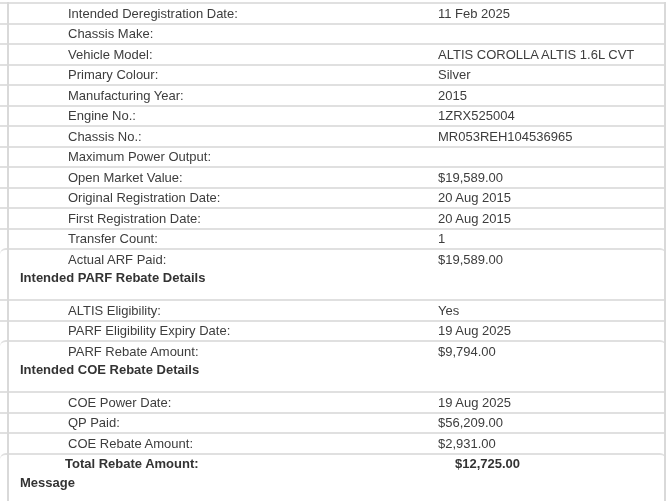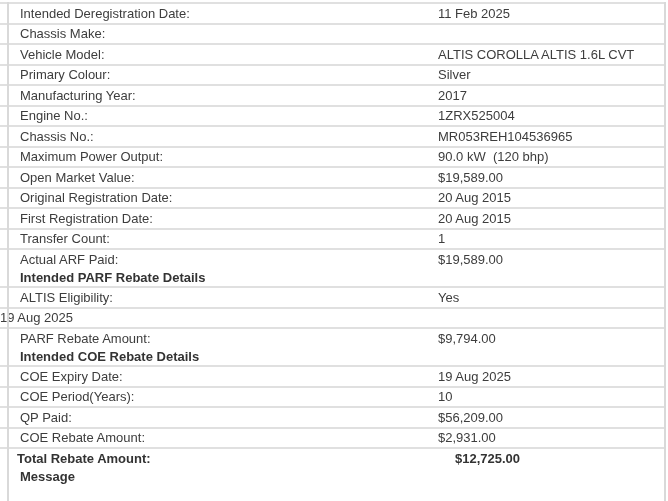--- a/index.html
+++ b/index.html
@@ -20,29 +20,30 @@
   }
   .row {
     display: grid;
     grid-template-columns: 438px 1fr;
     align-items: center;
     height: 20.5px;
     border-top: 2px solid #e0e0e0;
   }
   .row.double {
     display: block;
-    height: 38px;
+    height: 51px;
+    border-radius: 6px;
   }
   .pair {
     display: grid;
     grid-template-columns: 438px 1fr;
     align-items: center;
     height: 18.5px;
   }
-  .label { padding-left: 20px; white-space: pre; }
+  .label { padding-left: 20px; white-space: pre; margin-left: 48px; }
   .value { white-space: pre; }
   .section-heading {
     padding-left: 20px;
     font-weight: bold;
     color: #333333;
     height: 18.5px;
     display: flex;
     align-items: center;
   }
   .bold-row .label, .bold-row .value { font-weight: bold; color: #333333; padding-left: 17px; }
@@ -75,36 +76,35 @@
     <div class="value">ALTIS COROLLA ALTIS 1.6L CVT</div>
   </div>
 
   <div class="row">
     <div class="label">Primary Colour:</div>
     <div class="value">Silver</div>
   </div>
 
   <div class="row">
     <div class="label">Manufacturing Year:</div>
-    <div class="value">2017</div>
+    <div class="value">2015</div>
   </div>
 
   <div class="row">
     <div class="label">Engine No.:</div>
     <div class="value">1ZRX525004</div>
   </div>
 
   <div class="row">
     <div class="label">Chassis No.:</div>
     <div class="value">MR053REH104536965</div>
   </div>
 
   <div class="row">
     <div class="label">Maximum Power Output:</div>
-    <div class="value">90.0 kW  (120 bhp)</div>
   </div>
 
   <div class="row">
     <div class="label">Open Market Value:</div>
     <div class="value">$19,589.00</div>
   </div>
 
   <div class="row">
     <div class="label">Original Registration Date:</div>
     <div class="value">20 Aug 2015</div>
@@ -127,41 +127,38 @@
     </div>
     <div class="section-heading">Intended PARF Rebate Details</div>
   </div>
 
   <div class="row">
     <div class="label">ALTIS Eligibility:</div>
     <div class="value">Yes</div>
   </div>
 
   <div class="row">
+    <div class="label">PARF Eligibility Expiry Date:</div>
     <div class="value">19 Aug 2025</div>
   </div>
 
   <div class="row double">
     <div class="pair">
       <div class="label">PARF Rebate Amount:</div>
       <div class="value">$9,794.00</div>
     </div>
     <div class="section-heading">Intended COE Rebate Details</div>
   </div>
 
   <div class="row">
-    <div class="label">COE Expiry Date:</div>
+    <div class="label">COE Power Date:</div>
     <div class="value">19 Aug 2025</div>
   </div>
 
 
-  <div class="row">
-    <div class="label">COE Period(Years):</div>
-    <div class="value">10</div>
-  </div>
 
   <div class="row">
     <div class="label">QP Paid:</div>
     <div class="value">$56,209.00</div>
   </div>
 
   <div class="row">
     <div class="label">COE Rebate Amount:</div>
     <div class="value">$2,931.00</div>
   </div>

